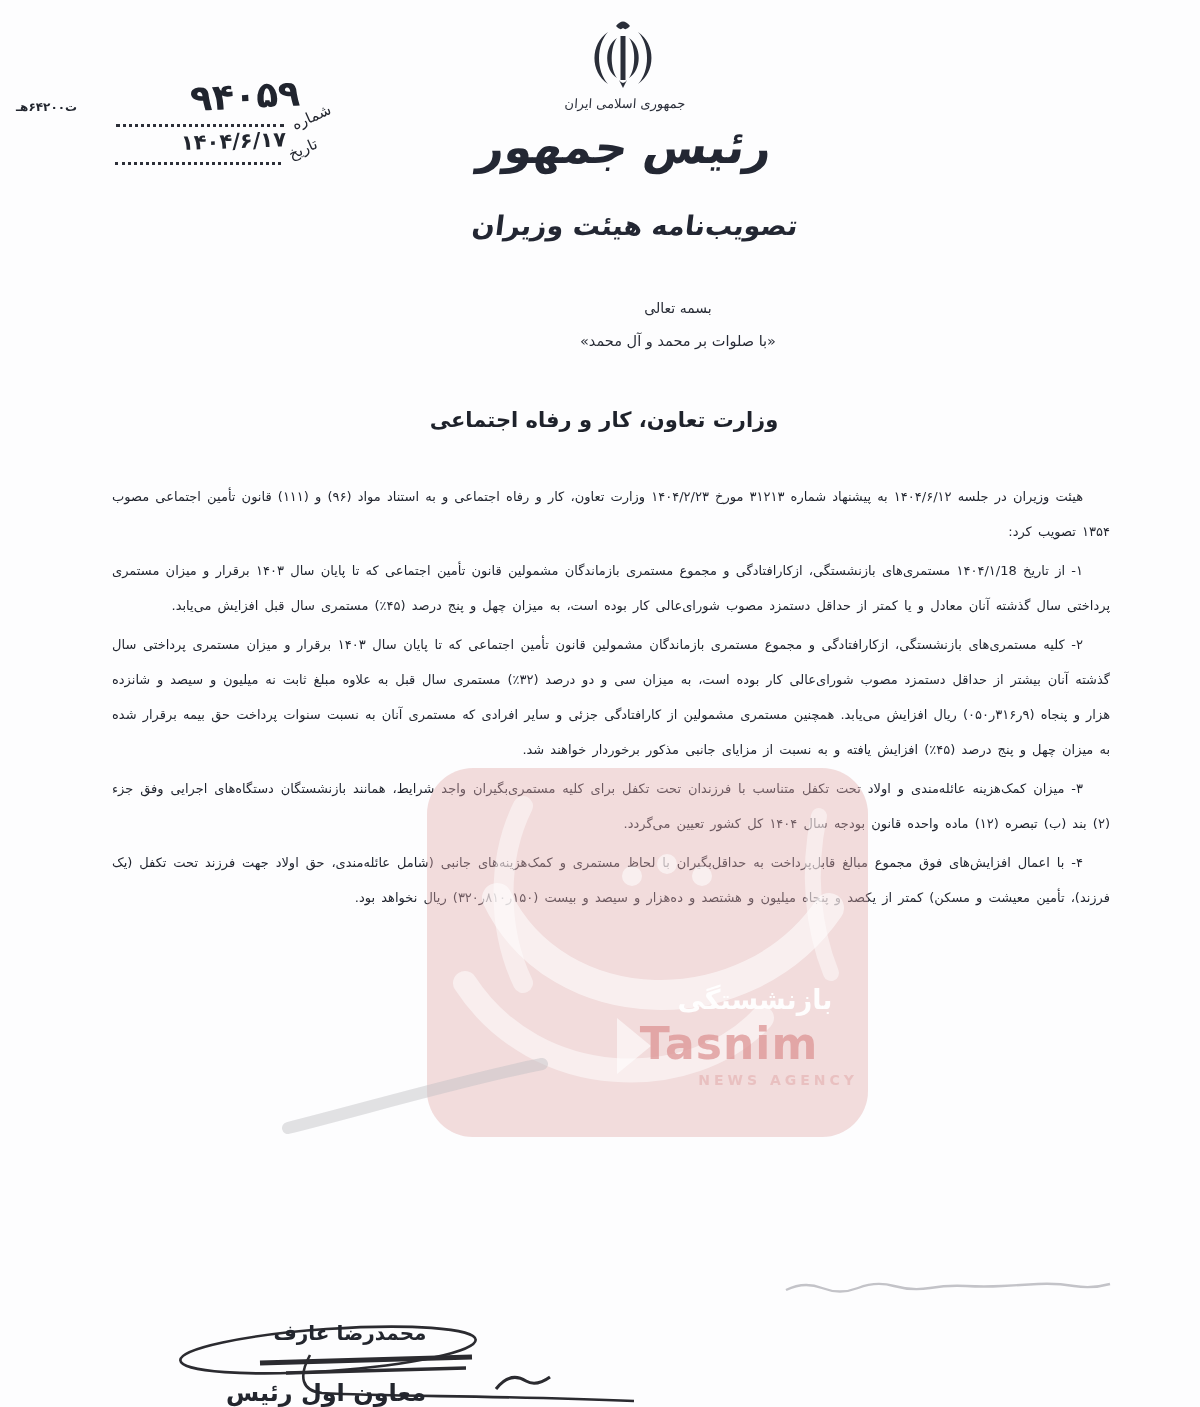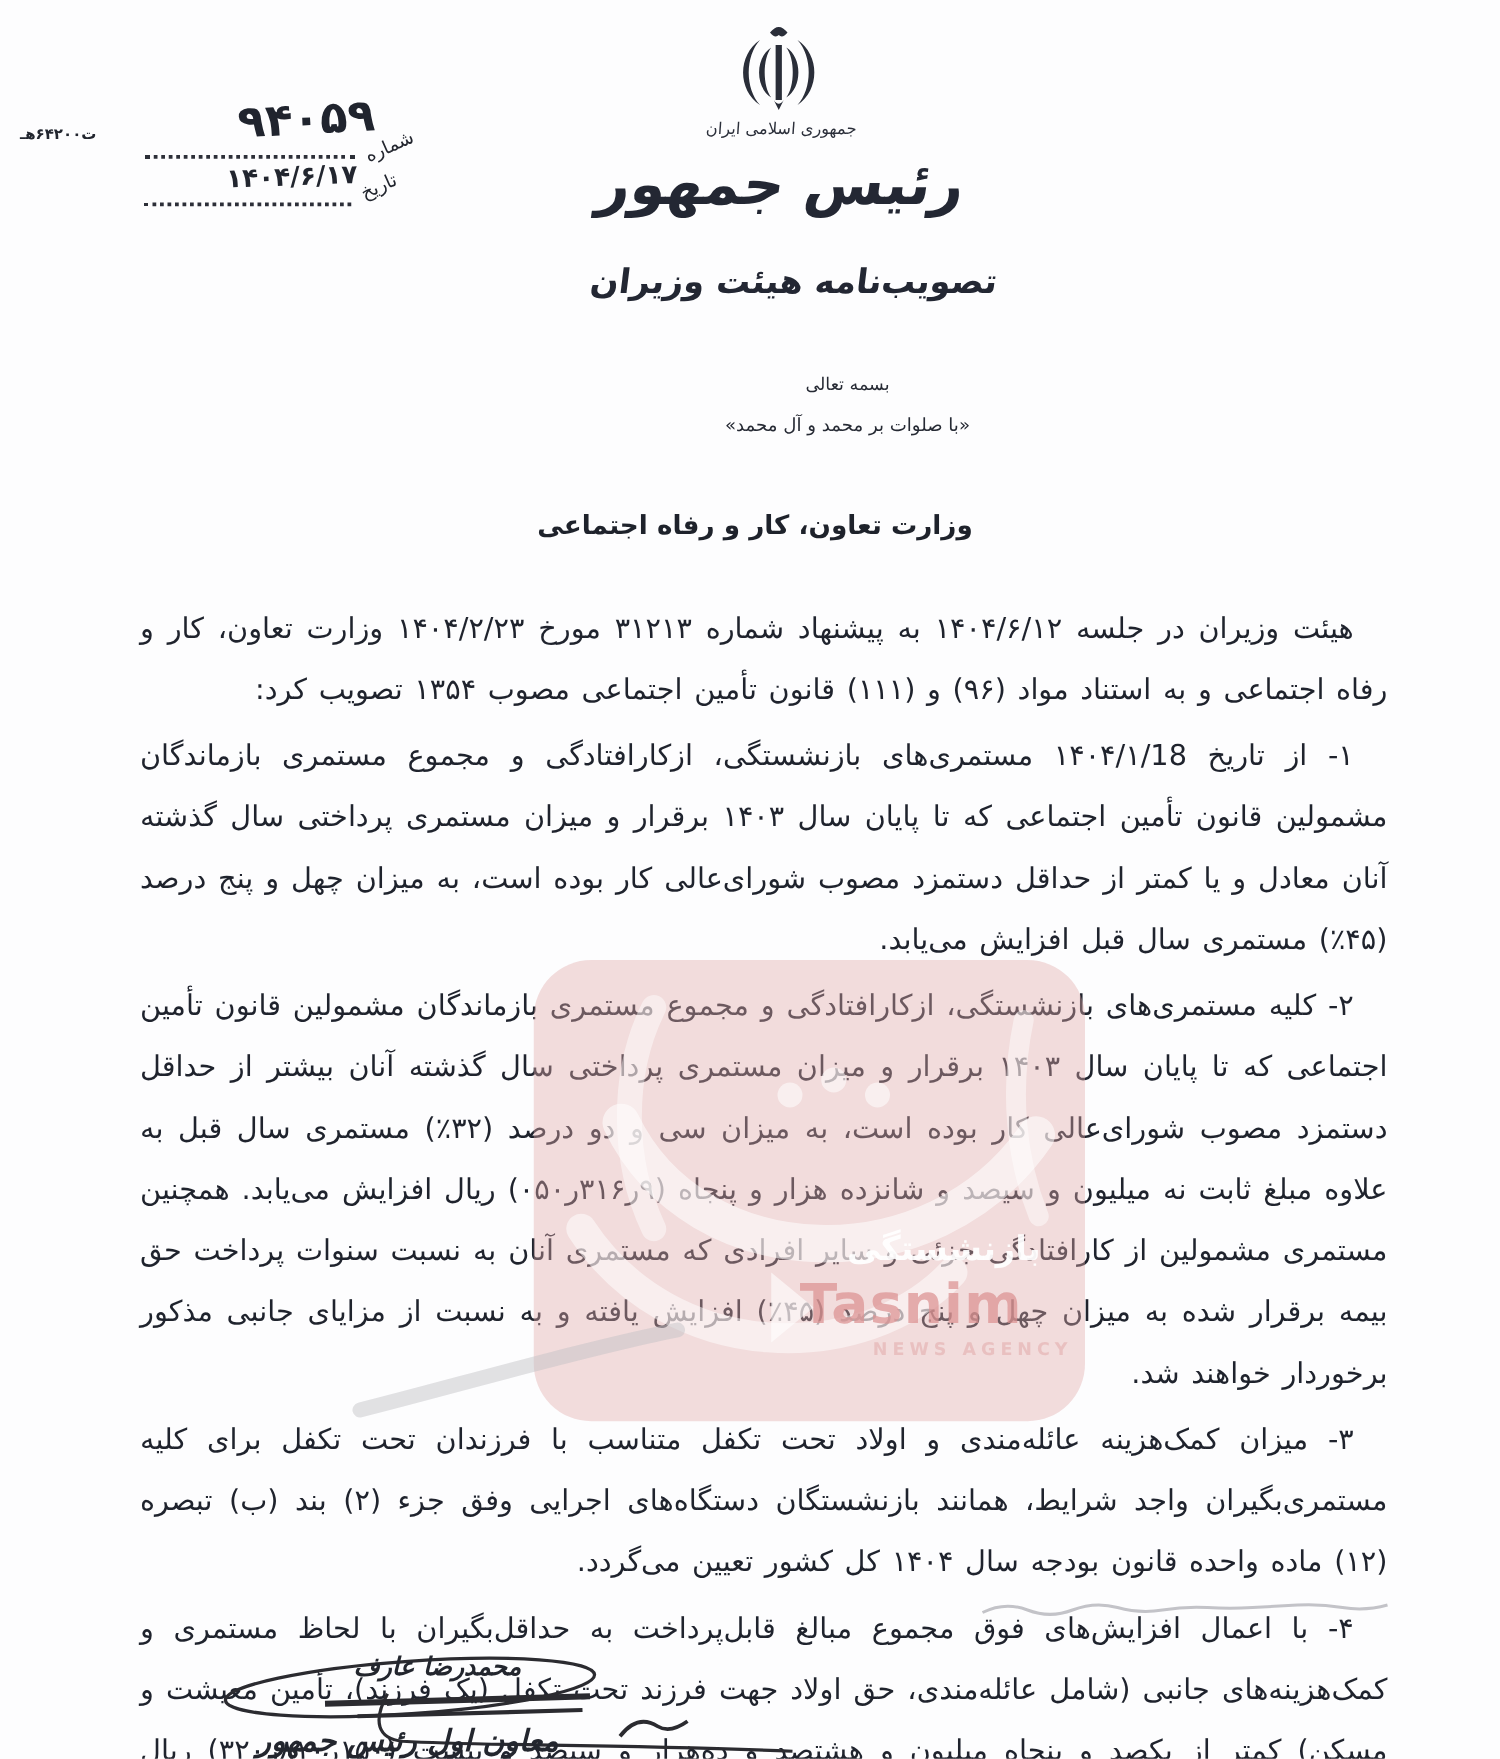--- a/index.html
+++ b/index.html
@@ -36,38 +36,38 @@
   
   .invocation{left:0;top:300px;width:1200px;text-align:center;
         transform:translateX(78px);font-size:14px;color:#262a34;}
   .invocation .salawat{margin-top:17px;font-size:14.5px;}
   
   .addressee{left:0;top:408px;width:1200px;text-align:center;
         font-size:21px;font-weight:bold;color:#1e222b;transform:translateX(4px);}
   
   .doc-body{left:112px;top:479px;width:998px;direction:rtl;}
   .doc-body p{
-    margin:0 0 4px 0;font-size:23px;line-height:49px;color:#1f232d;
+    margin:0 0 4px 0;font-size:13px;line-height:35px;color:#1f232d;
     text-align:justify;text-align-last:right;text-indent:27px;word-spacing:2px;
   }
   
   .wm-square{left:427px;top:768px;width:441px;height:369px;border-radius:46px;
         background:rgba(226,170,170,0.40);pointer-events:none;}
   .wm-svg{left:427px;top:768px;width:441px;height:369px;pointer-events:none;}
   .wm-fa{left:640px;top:984px;width:230px;text-align:center;font-size:27px;
         font-weight:bold;color:rgba(255,255,255,0.93);pointer-events:none;direction:rtl;}
   .wm-en{left:624px;top:1018px;width:210px;text-align:center;font-size:44px;
         font-weight:bold;color:rgba(219,146,146,0.72);pointer-events:none;
         letter-spacing:1px;}
   .wm-sub{left:648px;top:1072px;width:210px;text-align:right;font-size:14px;
         font-weight:bold;color:rgba(219,146,146,0.38);letter-spacing:4px;
         pointer-events:none;}
   .wm-tail{left:280px;top:1050px;width:270px;height:90px;pointer-events:none;}
   
-  .sig{left:160px;top:1293px;width:520px;height:114px;font-style:italic;}
+  .sig{left:160px;top:1293px;width:520px;height:114px;}
   .sig-name{position:absolute;left:85px;top:28px;width:210px;text-align:center;
         font-size:20px;font-weight:bold;direction:rtl;color:#23262e;}
   .sig-title{position:absolute;left:36px;top:86px;width:260px;text-align:center;
         font-size:24px;font-weight:bold;direction:rtl;color:#23262e;}
   .remnant{left:782px;top:1276px;width:344px;height:22px;}
 </style>
 </head>
 <body>
 
 <svg class="abs emblem" viewBox="0 0 74 84" fill="none">

